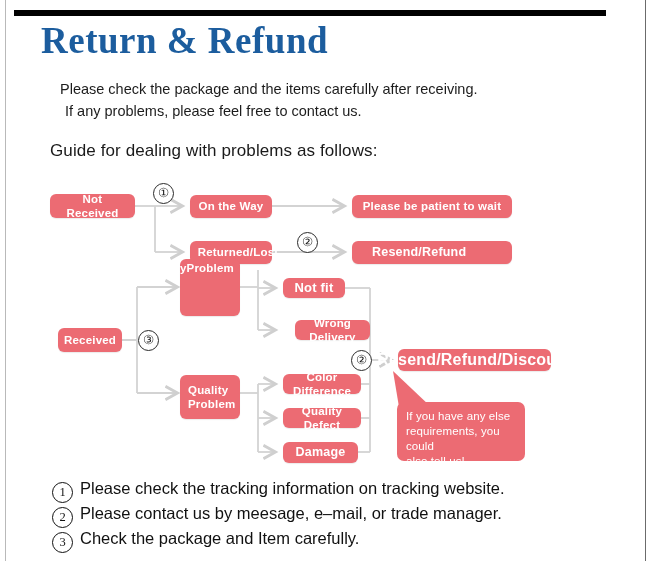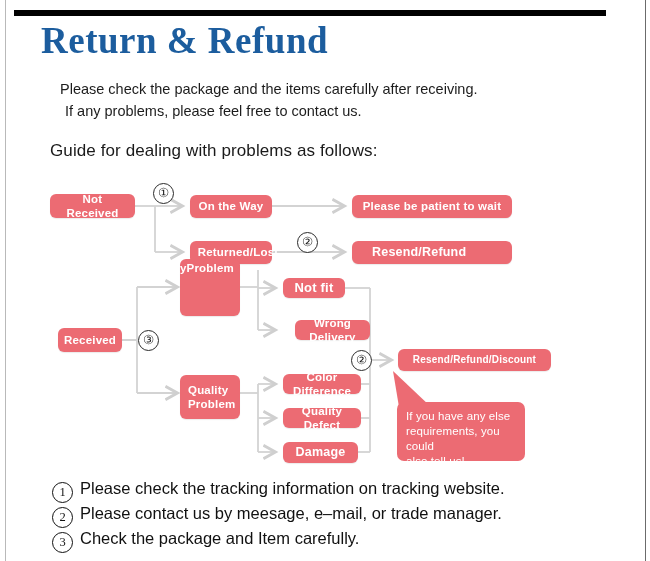--- a/index.html
+++ b/index.html
@@ -274,21 +274,21 @@
     <div class="pill" style="left:283px; top:145px; width:75px; height:20px;margin-left:12px;">Wrong Delivery</div>
 
     <div class="pill" style="left:283px; top:199px; width:78px; height:20px;">Color Difference</div>
 
     <div class="pill" style="left:283px; top:233px; width:78px; height:20px;">Quality Defect</div>
 
     <div class="pill" style="left:283px; top:267px; width:75px; height:21px; font-size:12.5px;">Damage</div>
 
     <div class="circnum" style="left:351px; top:175px;">②</div>
 
-    <div class="pill" style="left:398px; top:174px; width:153px; height:22px; font-size:10px;">Resend/Refund/Discount</div>
+    <div class="pill" style="left:398px; top:174px; width:153px; height:22px; font-size:16px;">Resend/Refund/Discount</div>
 
     <div class="callout" style="left:377px; top:227px; width:128px; height:59px;">
       <div>If you have any else</div>
       <div>requirements, you could</div>
       <div>also tell us!</div>
     </div>
     <svg style="position:absolute; left:385px; top:190px; width:60px; height:46px; overflow:visible;">
       <path d="M8,6 L46,42 L14,42 Z" fill="#ec6b73"></path>
     </svg>
 

